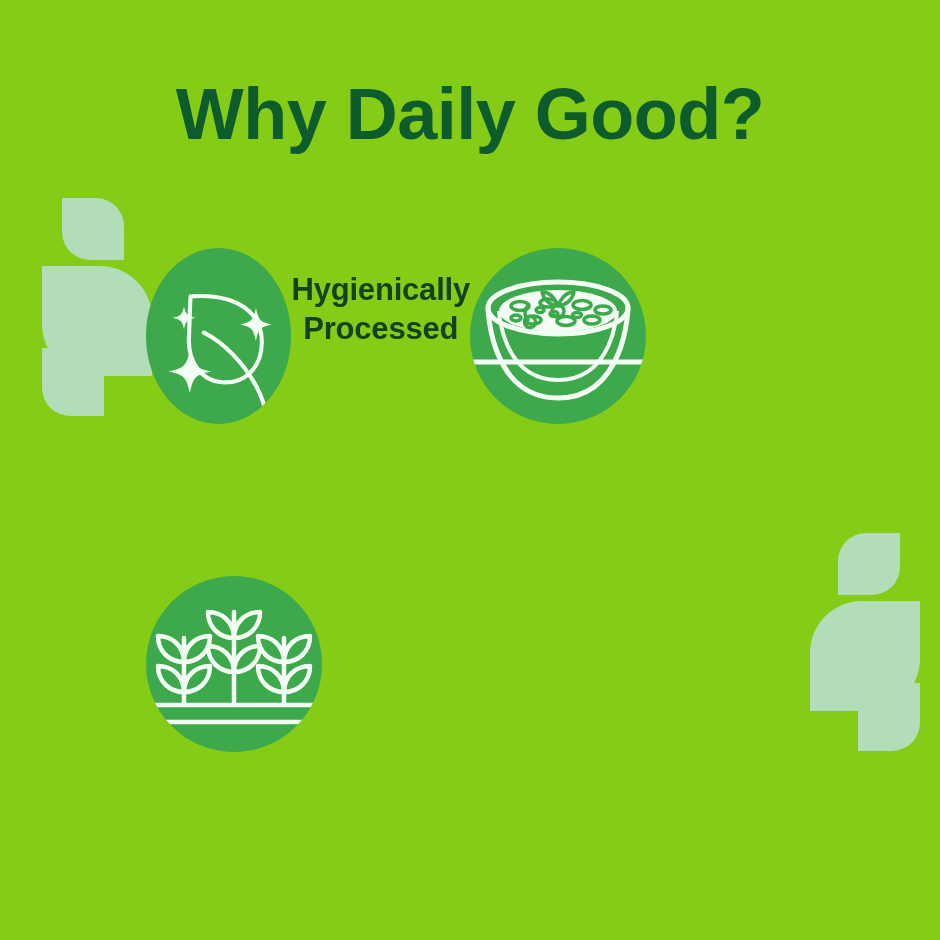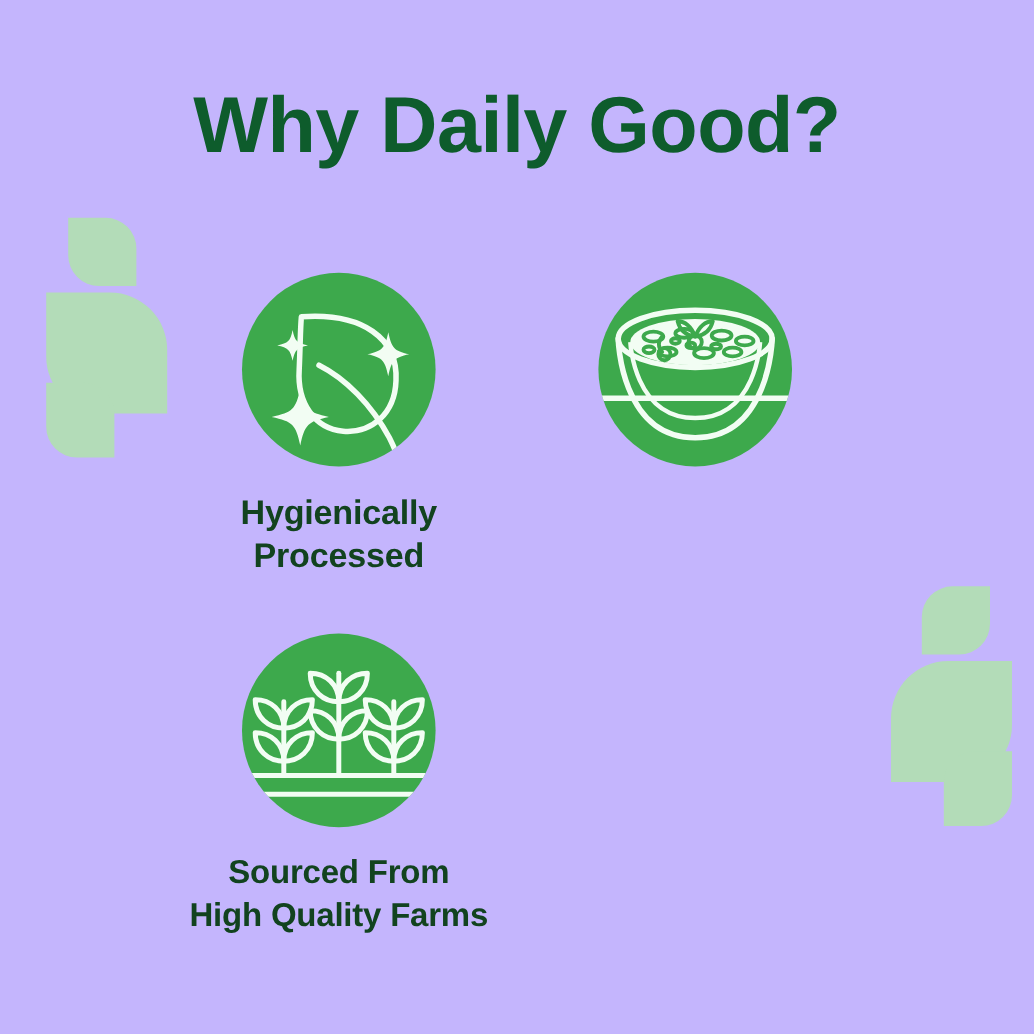--- a/index.html
+++ b/index.html
@@ -11,21 +11,21 @@
     width: 940px;
     height: 940px;
     overflow: hidden;
     font-family: "Liberation Sans", sans-serif;
   }
 
   #poster {
     position: relative;
     width: 940px;
     height: 940px;
-    background: #c4b5fd;
+    background: #84cc16;
     overflow: hidden;
   }
 
   
   .leaf-cluster {
     position: absolute;
     width: 120px;
     height: 220px;
   }
   .leaf-cluster.left  { left: 42px;  top: 198px; }
@@ -83,22 +83,21 @@
     width: 648px;
     display: grid;
     grid-template-columns: 324px 324px;
     grid-template-rows: 328px auto;
     justify-items: center;
   }
 
   .card {
     width: 324px;
     display: flex;
-    flex-direction: column;
-    align-items: center;
+    align-items: flex-start;
   }
 
   .icon-circle {
     width: 176px;
     height: 176px;
     border-radius: 50%;
     background: #3da94c;
     display: flex;
     align-items: center;
     justify-content: center;
@@ -221,19 +220,17 @@
             <path d="M138 86 C138 70 126 60 112 60 C112 76 124 86 138 86 Z"></path>
             <path d="M138 86 C138 70 150 60 164 60 C164 76 152 86 138 86 Z"></path>
             <path d="M138 116 C138 100 126 90 112 90 C112 106 124 116 138 116 Z"></path>
             <path d="M138 116 C138 100 150 90 164 90 C164 106 152 116 138 116 Z"></path>
 
             <path d="M2 129 H174"></path>
             <path d="M8 146 H168"></path>
           </g>
         </svg>
       </div>
-      <div class="card-label">Sourced From
-High Quality Farms</div>
     </div>
 
 
   </div>
 </div>
 
 </body></html>

